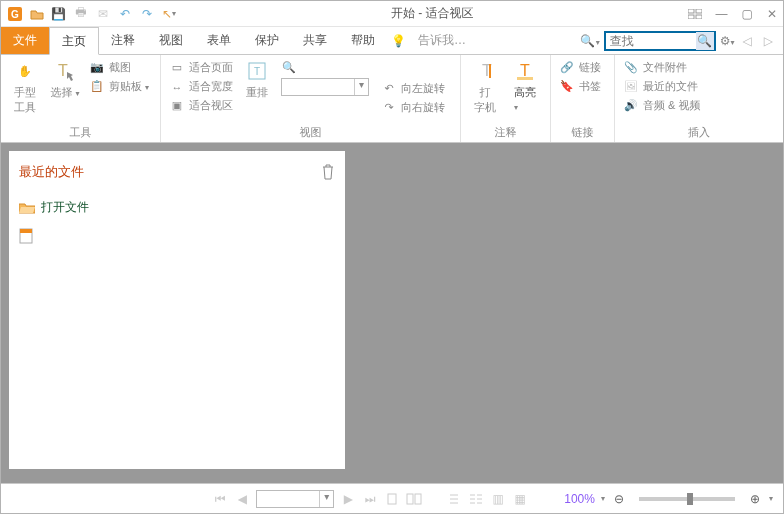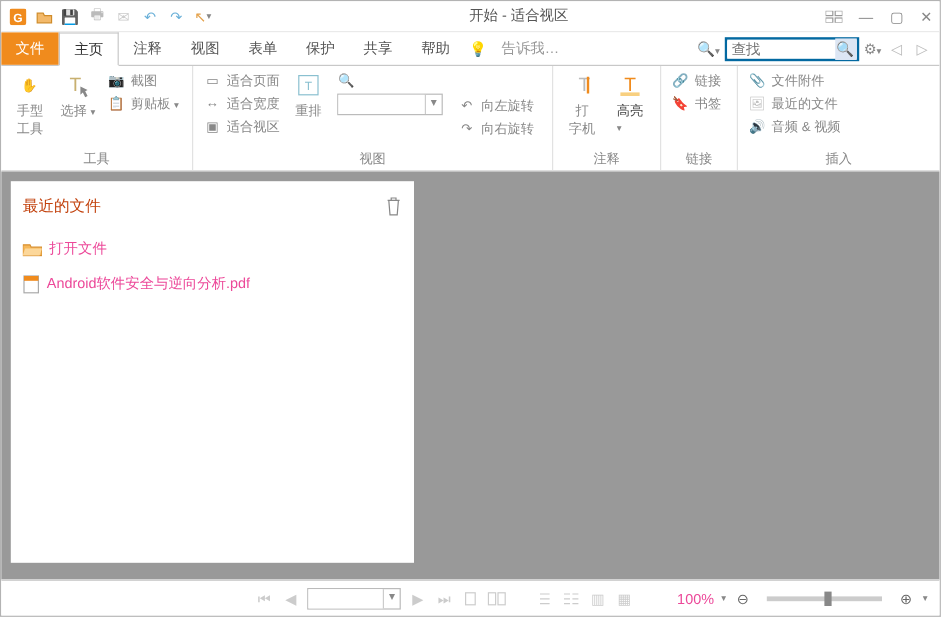--- a/index.html
+++ b/index.html
@@ -42,21 +42,21 @@
 .dropdowninput { width: 88px; height: 18px; border: 1px solid #bbb; display: flex; }
 .dropdowninput input { border: none; flex: 1; width: 60px; }
 .dropdowninput .dd { width: 14px; border-left: 1px solid #ccc; text-align: center; color: #888; font-size: 10px; }
 
 
 .content { height: 340px; background: #999; display: flex; padding: 8px; gap: 0; }
 .startpanel { width: 336px; height: 318px; background: #fff; padding: 12px 10px; }
 .sphead { display: flex; justify-content: space-between; align-items: center; color: #c2410c; font-size: 13px; }
 .trash { color: #888; cursor: pointer; }
 .splist { margin-top: 18px; display: flex; flex-direction: column; gap: 12px; }
-.spitem { display: flex; align-items: center; gap: 6px; font-size: 12px; color: #ec4899; cursor: pointer; }
+.spitem { display: flex; align-items: center; gap: 6px; font-size: 12px; color: #14532d; cursor: pointer; }
 .folder-icn { color: #f08b1d; }
 .pdf-icn { color: #f08b1d; font-size: 12px; }
 
 
 .statusbar { height: 30px; border-top: 1px solid #c8c8c8; background: #fff; display: flex; align-items: center; padding: 0 10px; gap: 6px; color: #888; }
 .statusbar .spacer { flex: 1; }
 .pagebox { width: 78px; height: 18px; border: 1px solid #bbb; display: flex; }
 .pagebox input { border: none; flex: 1; width: 58px; }
 .pagebox .dd { width: 14px; border-left: 1px solid #ccc; text-align: center; font-size: 10px; }
 .zoomtrack { width: 96px; height: 4px; background: #ccc; position: relative; margin: 0 6px; }
@@ -291,21 +291,20 @@
           </span>
         <span>打开文件</span>
       </div>
       <div class="spitem">
         <span class="pdf-icn">
             <svg width="14" height="16">
               <rect x="1" y="1" width="12" height="14" fill="#fff" stroke="#aaa"></rect>
               <rect x="1" y="1" width="12" height="4" fill="#f08b1d"></rect>
             </svg>
           </span>
-        <span>Android软件安全与逆向分析.pdf</span>
       </div>
     </div>
   </div>
 </div>
 
 <div class="statusbar">
   <div class="spacer"></div>
   <span class="sicon disabled">⏮</span>
   <span class="sicon disabled">◀</span>
   <div class="pagebox">
@@ -339,21 +338,21 @@
         <line x1="8" y1="3" x2="13" y2="3" stroke="#ccc"></line>
         <line x1="1" y1="7" x2="6" y2="7" stroke="#ccc"></line>
         <line x1="8" y1="7" x2="13" y2="7" stroke="#ccc"></line>
         <line x1="1" y1="11" x2="6" y2="11" stroke="#ccc"></line>
         <line x1="8" y1="11" x2="13" y2="11" stroke="#ccc"></line>
       </svg>
     </span>
   <span class="sicon disabled">▥</span>
   <span class="sicon disabled">▦</span>
   <span style="width:24px"></span>
-  <span style="color:#ec4899">100%</span>
+  <span style="color:#8b5cf6">100%</span>
   <span style="font-size:8px;color:#888;cursor:pointer">▾</span>
   <span class="sicon" style="color:#666">⊖</span>
   <div class="zoomtrack">
       <div class="zoomthumb"></div>
     </div>
   <span class="sicon" style="color:#666">⊕</span>
   <span style="font-size:8px;color:#888;cursor:pointer">▾</span>
 </div>
 
 </body></html>

